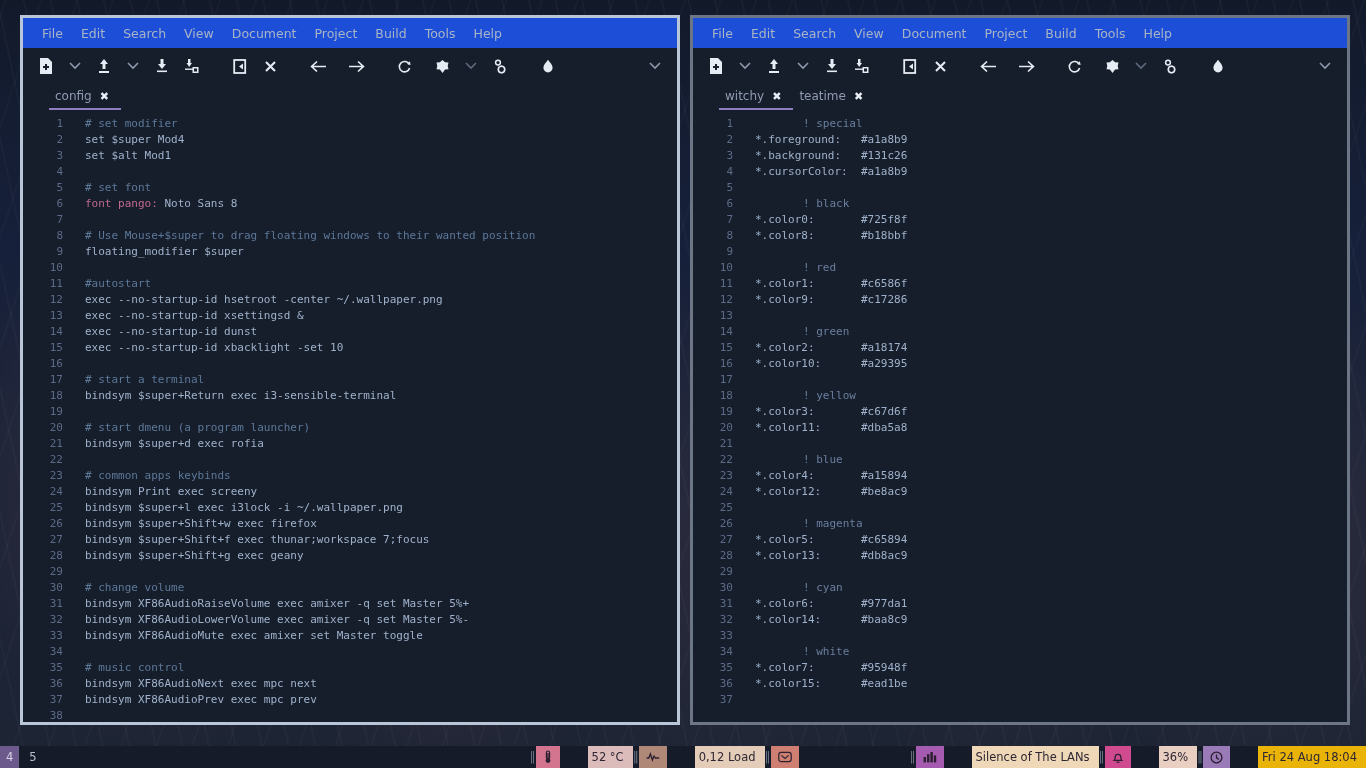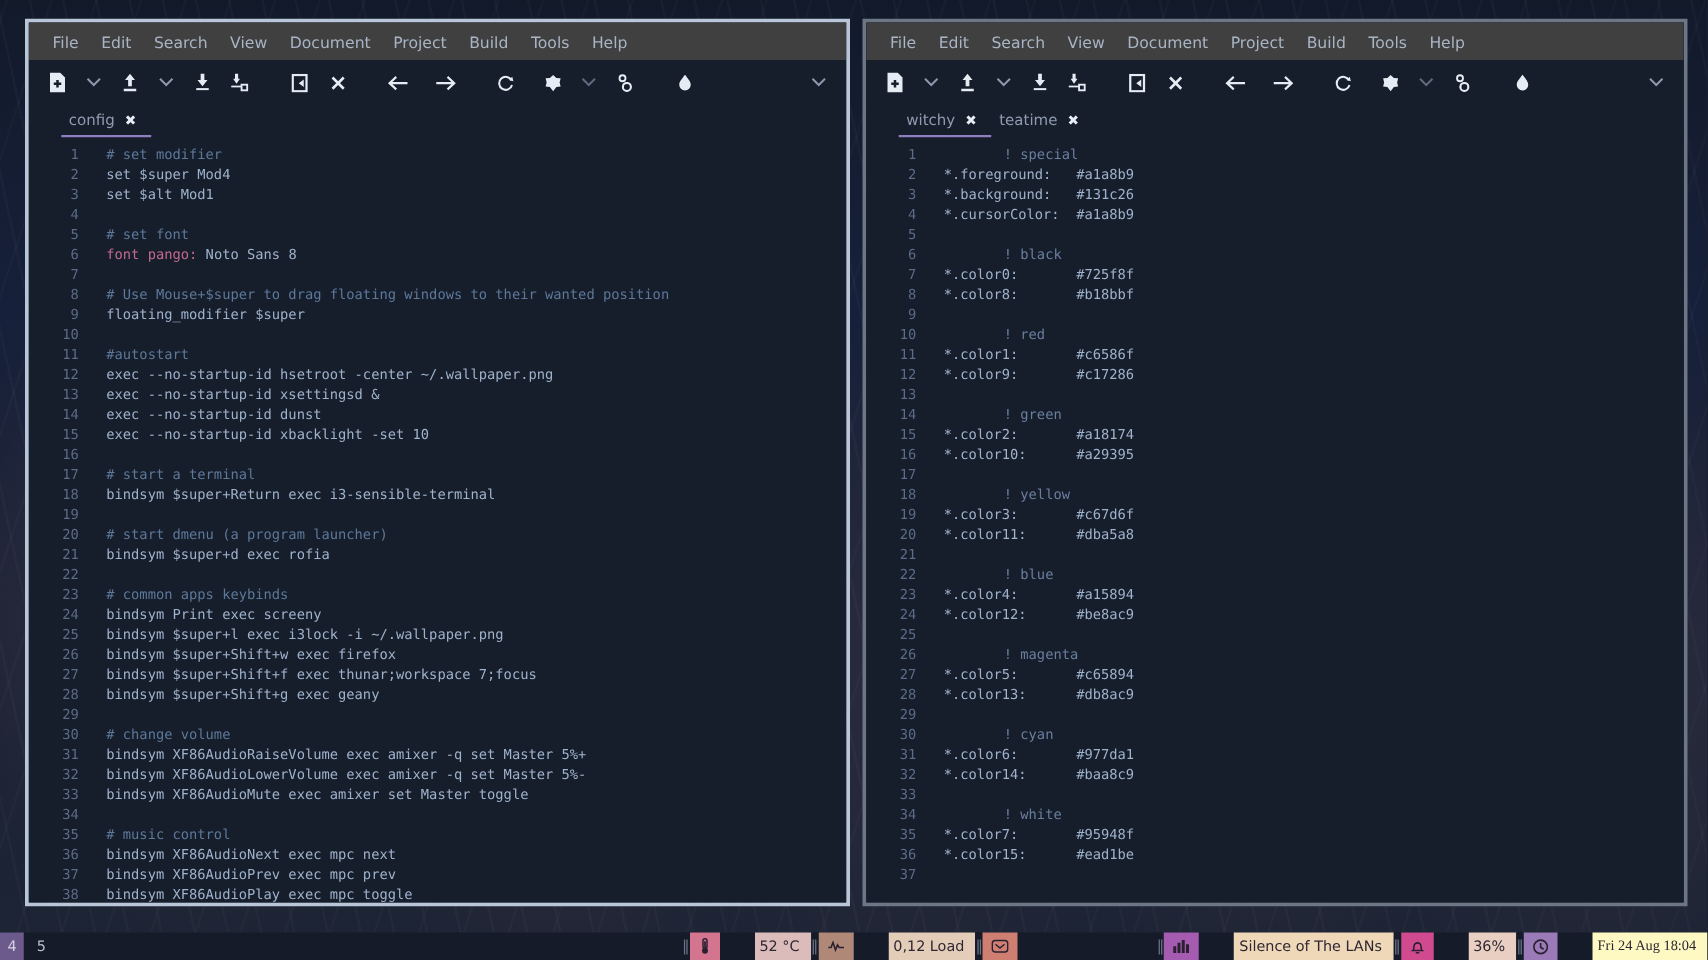--- a/index.html
+++ b/index.html
@@ -49,21 +49,21 @@
   }
 
   #win-left  { left: 20px;  top: 15px; width: 660px; height: 710px; }
   #win-right { left: 690px; top: 15px; width: 660px; height: 710px; }
 
   
   .menubar {
     height: 30px;
     display: flex; align-items: center;
     padding-left: 10px;
-    background: #404040;
+    background: #1d4ed8;
     flex: 0 0 auto;
   }
   .menu-item {
     color: #a9b4c4;
     font-size: 12.5px;
     padding: 3px 9px;
     white-space: nowrap;
     cursor: default;
   }
 
@@ -342,21 +342,21 @@
         <div class="ln-row"><span class="ln-num">28</span><span class="ln-txt"><span class="c-plain">bindsym $super+Shift+g exec geany</span></span></div>
         <div class="ln-row"><span class="ln-num">29</span><span class="ln-txt"></span></div>
         <div class="ln-row"><span class="ln-num">30</span><span class="ln-txt"><span class="c-comment"># change volume</span></span></div>
         <div class="ln-row"><span class="ln-num">31</span><span class="ln-txt"><span class="c-plain">bindsym XF86AudioRaiseVolume exec amixer -q set Master 5%+</span></span></div>
         <div class="ln-row"><span class="ln-num">32</span><span class="ln-txt"><span class="c-plain">bindsym XF86AudioLowerVolume exec amixer -q set Master 5%-</span></span></div>
         <div class="ln-row"><span class="ln-num">33</span><span class="ln-txt"><span class="c-plain">bindsym XF86AudioMute exec amixer set Master toggle</span></span></div>
         <div class="ln-row"><span class="ln-num">34</span><span class="ln-txt"></span></div>
         <div class="ln-row"><span class="ln-num">35</span><span class="ln-txt"><span class="c-comment"># music control</span></span></div>
         <div class="ln-row"><span class="ln-num">36</span><span class="ln-txt"><span class="c-plain">bindsym XF86AudioNext exec mpc next</span></span></div>
         <div class="ln-row"><span class="ln-num">37</span><span class="ln-txt"><span class="c-plain">bindsym XF86AudioPrev exec mpc prev</span></span></div>
-        <div class="ln-row"><span class="ln-num">38</span><span class="ln-txt"><span class="c-plain">bindsym XF86AudioPlay exec mpc toggle</span></span></div>
+        <div class="ln-row"><span class="ln-num">38</span></div>
       </div>
   </div>
 </div>
 
 <div class="window inactive" id="win-right">
   <div class="win-inner">
     <div class="menubar">
       <span class="menu-item">File</span>
       <span class="menu-item">Edit</span>
       <span class="menu-item">Search</span>
@@ -586,16 +586,16 @@
         <div class="lab" style="background: rgb(233, 207, 193);">36%</div>
       </div>
       <div class="sb-sep">‖</div>
       <div class="blk">
         <div class="ico" style="background: rgb(155, 122, 184);">
           <svg width="13" height="13" viewBox="0 0 13 13">
             <circle cx="6.5" cy="6.5" r="5.4" fill="none" stroke="currentColor" stroke-width="1.3"></circle>
             <path fill="none" stroke="currentColor" stroke-width="1.3" d="M6.5 3.4V6.8l2.4 1.6"></path>
           </svg>
         </div>
-        <div class="lab" style="background: #fef9c3; font-family: Liberation Serif, serif;">Fri 24 Aug 18:04</div>
+        <div class="lab" style="background: #eab308;">Fri 24 Aug 18:04</div>
       </div>
     </div>
 </div>
 
 </body></html>

